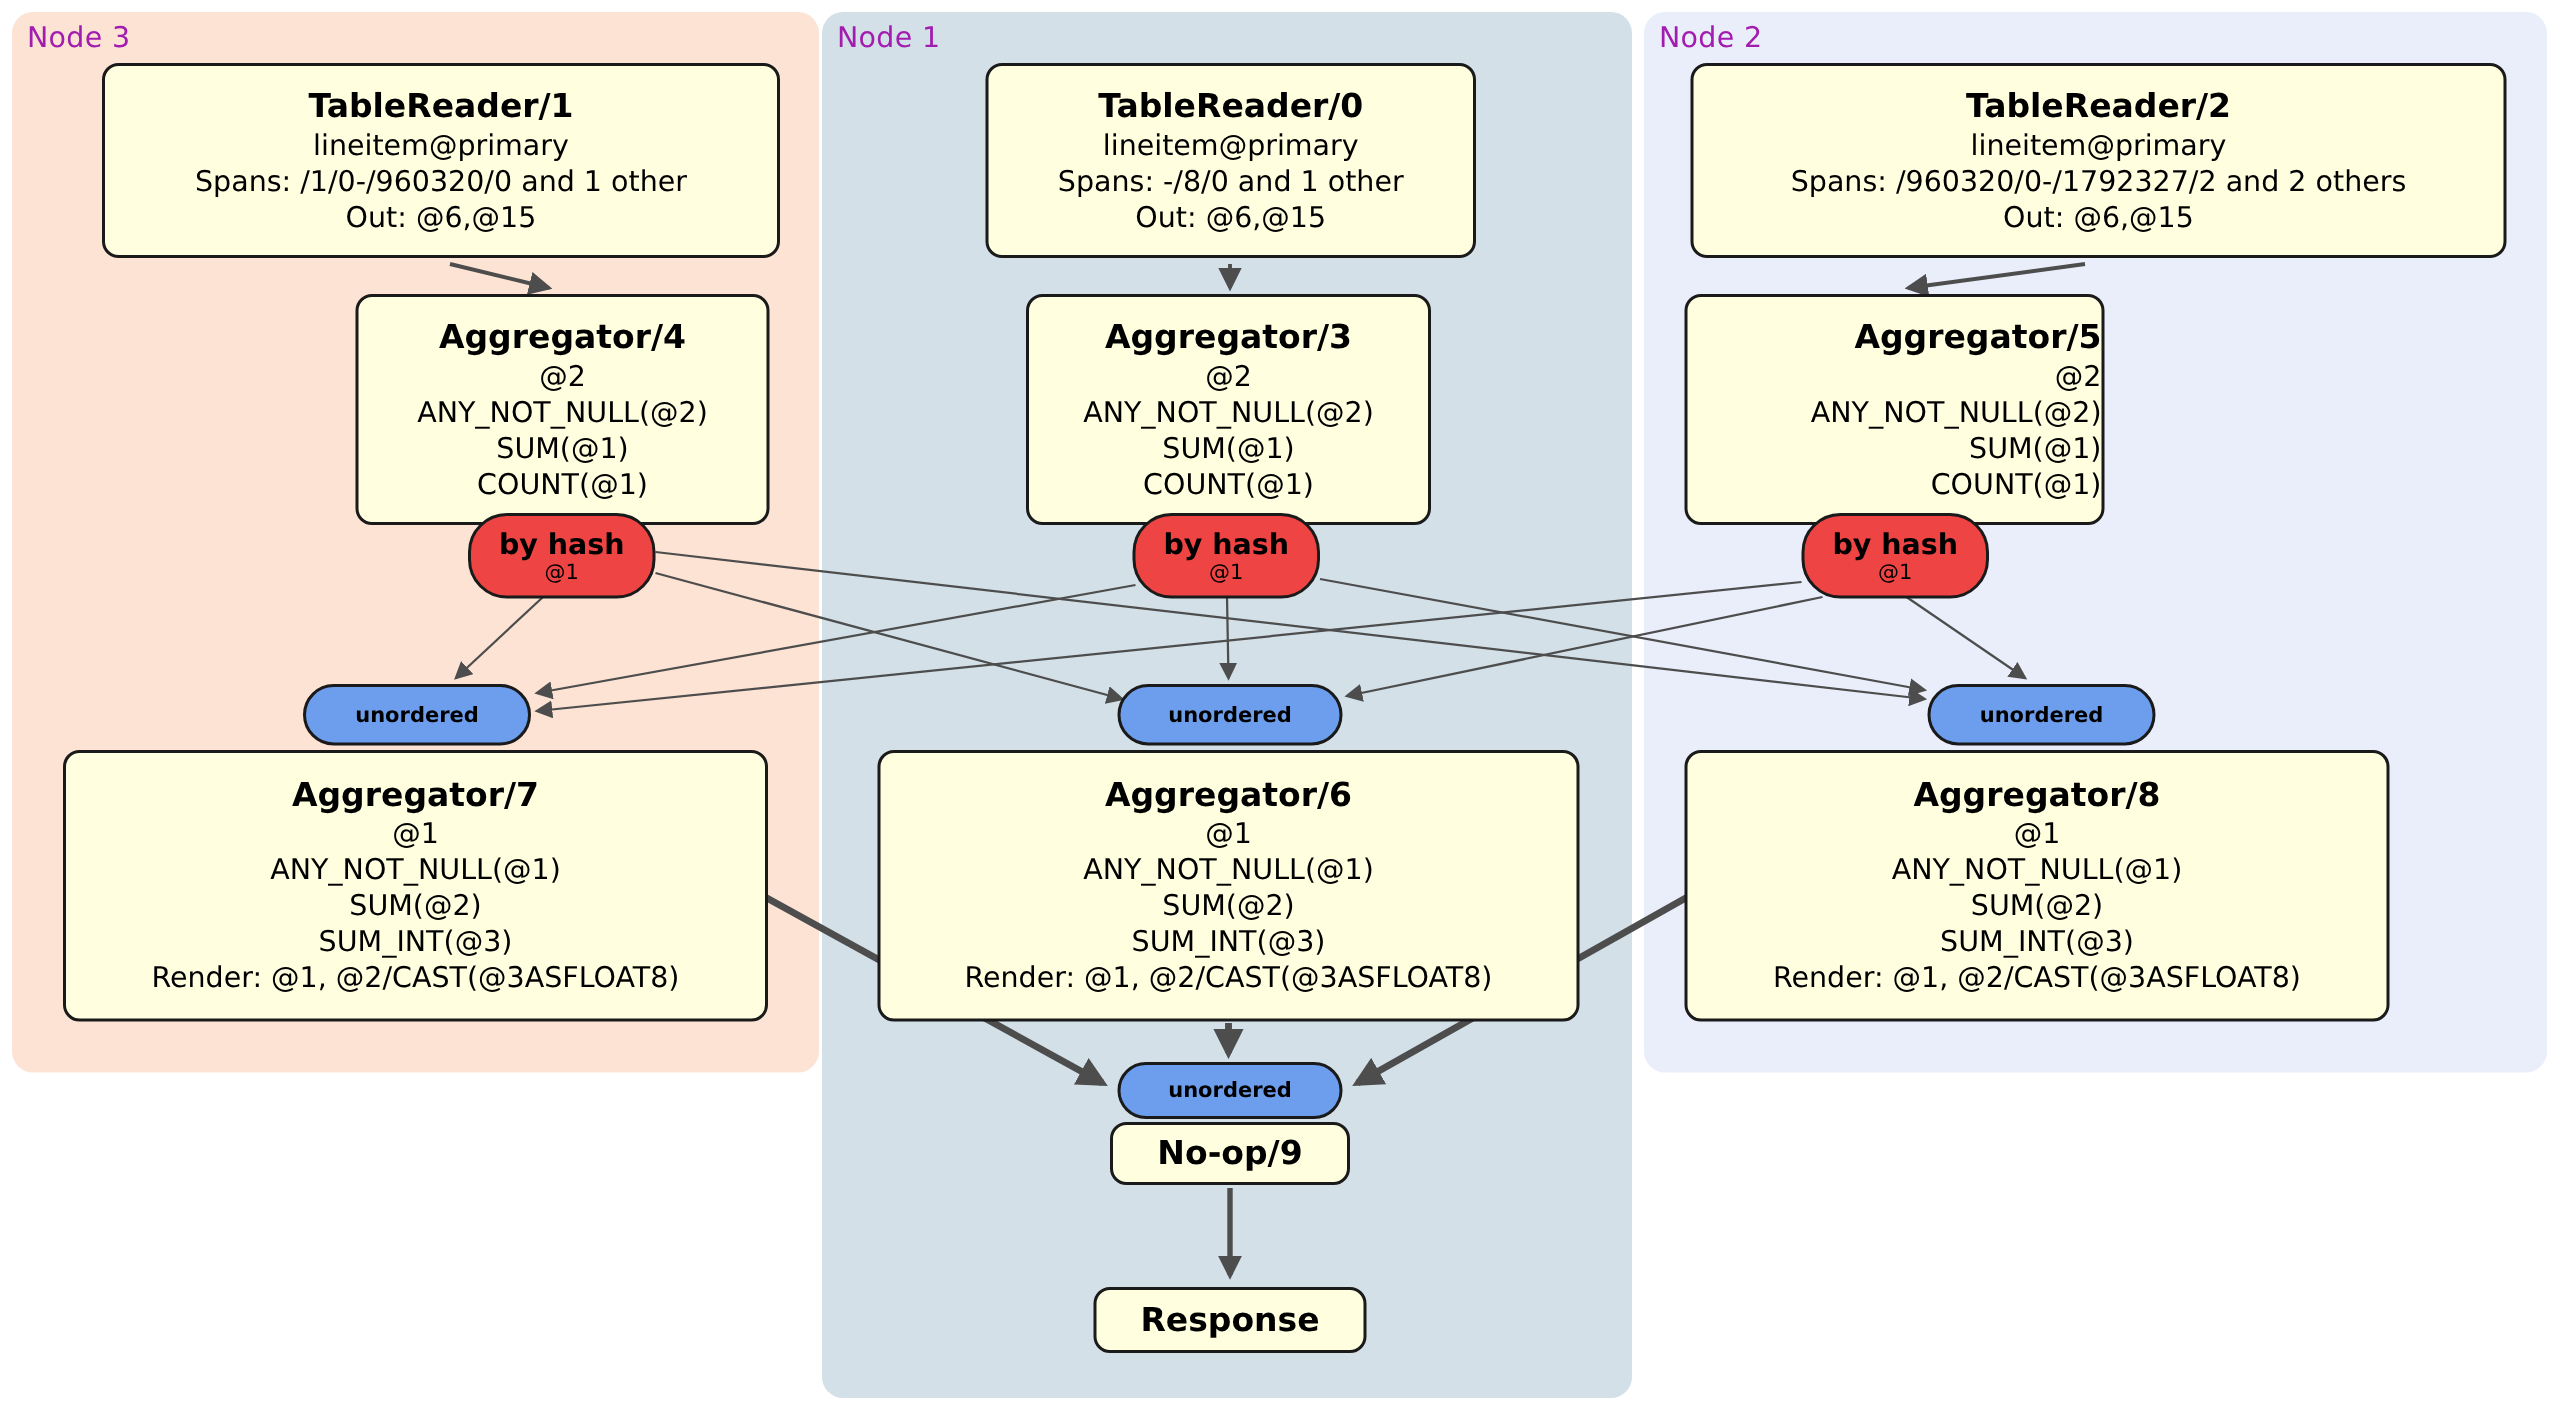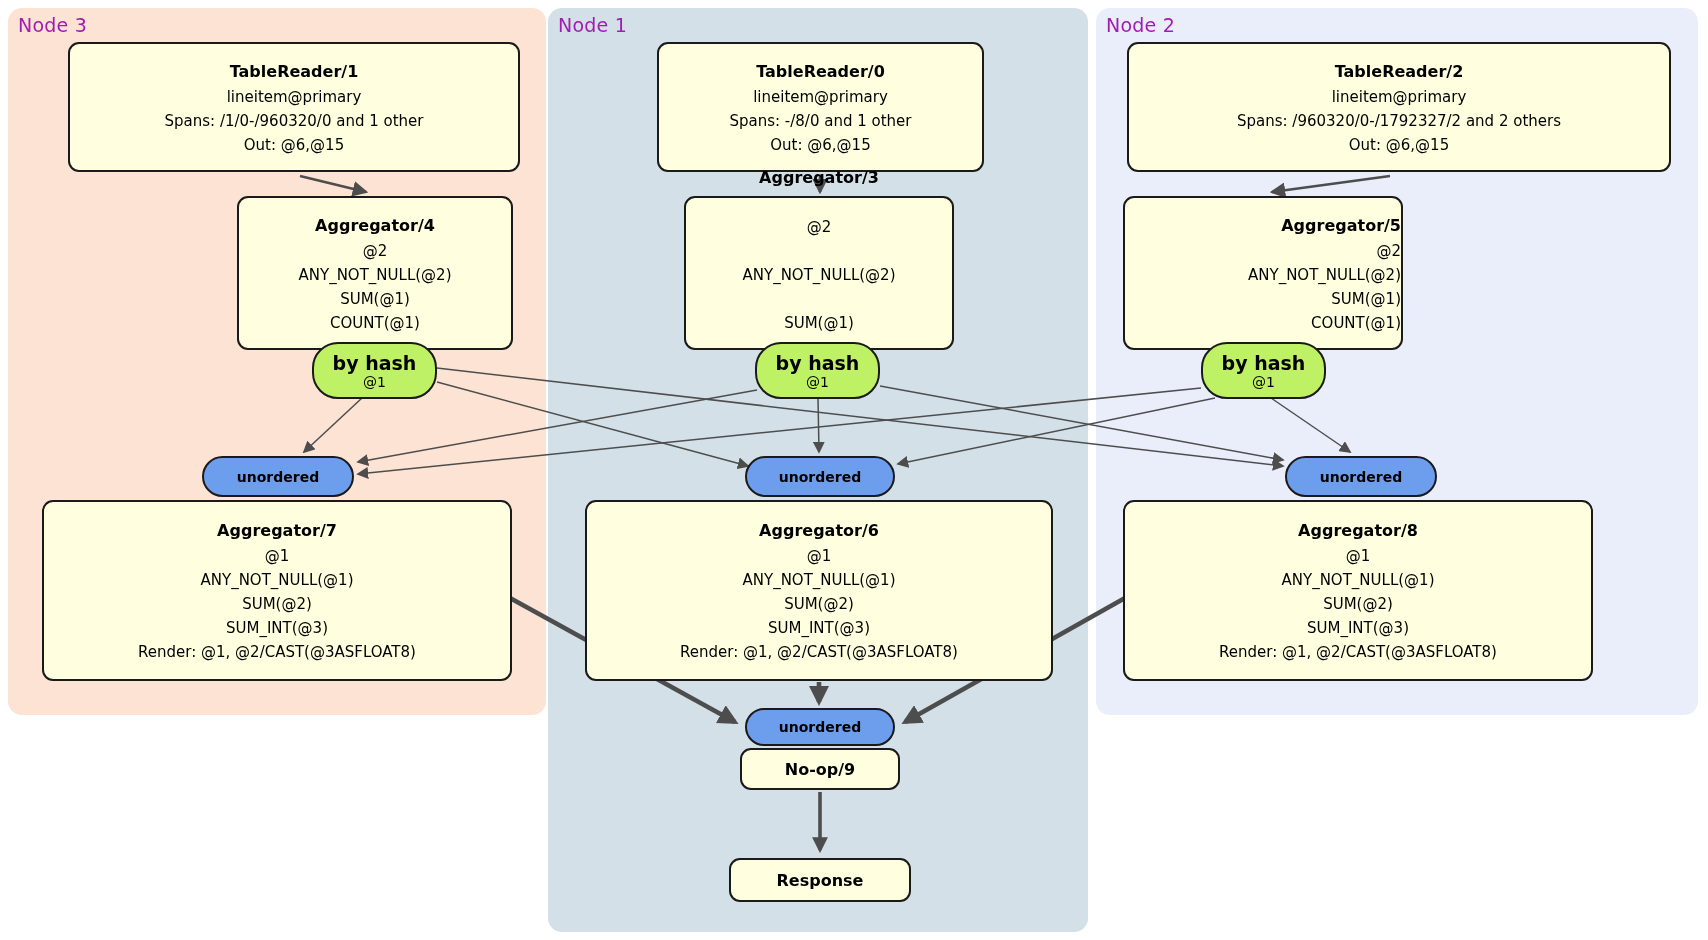--- a/index.html
+++ b/index.html
@@ -17,45 +17,45 @@
   #region-node1{left:548px;top:8px;width:540px;height:924px;background:#d3e0e8;}
   #region-node2{left:1096px;top:8px;width:602px;height:707px;background:#e9eefa;}
 
   .edges{position:absolute;left:0;top:0;z-index:1;}
 
   .pbox{
     position:absolute;background:#ffffe0;border:2px solid #1a1a1a;border-radius:11px;
     display:flex;flex-direction:column;align-items:center;justify-content:center;
     text-align:center;z-index:2;box-sizing:border-box;
   }
-  .pbox .title{font-weight:bold;font-size:16px;line-height:27px;white-space:nowrap;}
-  .pbox .line{font-size:15px;line-height:24px;white-space:nowrap;}
+  .pbox .title{font-weight:bold;font-size:22px;line-height:27px;white-space:nowrap;}
+  .pbox .line{font-size:19px;line-height:24px;white-space:nowrap;}
 
   .capsule{
     position:absolute;border:2px solid #1a1a1a;border-radius:26px;
     display:flex;flex-direction:column;align-items:center;justify-content:center;
     text-align:center;box-sizing:border-box;
   }
-  .hash-capsule{background:#bef264;z-index:3;}
+  .hash-capsule{background:#ef4444;z-index:3;}
   .hash-capsule .cap-title{font-weight:bold;font-size:19px;line-height:22px;white-space:nowrap;}
   .hash-capsule .cap-sub{font-size:14px;line-height:16px;white-space:nowrap;}
   .stream-capsule{
     background:#6d9eee;z-index:3;font-weight:bold;font-size:14px;white-space:nowrap;
   }
 
   
   #tr1 {left:68px; top:42px; width:452px;height:130px;}
   #agg4{left:237px;top:196px;width:276px;height:154px;}
   #byhash4{left:312px;top:342px;width:125px;height:57px;}
   #uno7{left:202px;top:456px;width:152px;height:41px;}
   #agg7{left:42px; top:500px;width:470px;height:181px;}
 
   
   #tr0 {left:657px;top:42px; width:327px;height:130px;}
-  #agg3{left:684px;top:196px;width:270px;height:154px;gap:24px;}
+  #agg3{left:684px;top:196px;width:270px;height:154px;}
   #byhash3{left:755px;top:342px;width:125px;height:57px;}
   #uno6{left:745px;top:456px;width:150px;height:41px;}
   #agg6{left:585px;top:500px;width:468px;height:181px;text-align:right;}
   #uno9{left:745px;top:708px;width:150px;height:38px;}
   #noop9{left:740px;top:748px;width:160px;height:42px;}
   #resp{left:729px;top:858px;width:182px;height:44px;}
 
   
   #tr2 {left:1127px;top:42px; width:544px;height:130px;}
   #agg5{left:1123px;top:196px;width:280px;height:154px;align-items:flex-end;}

